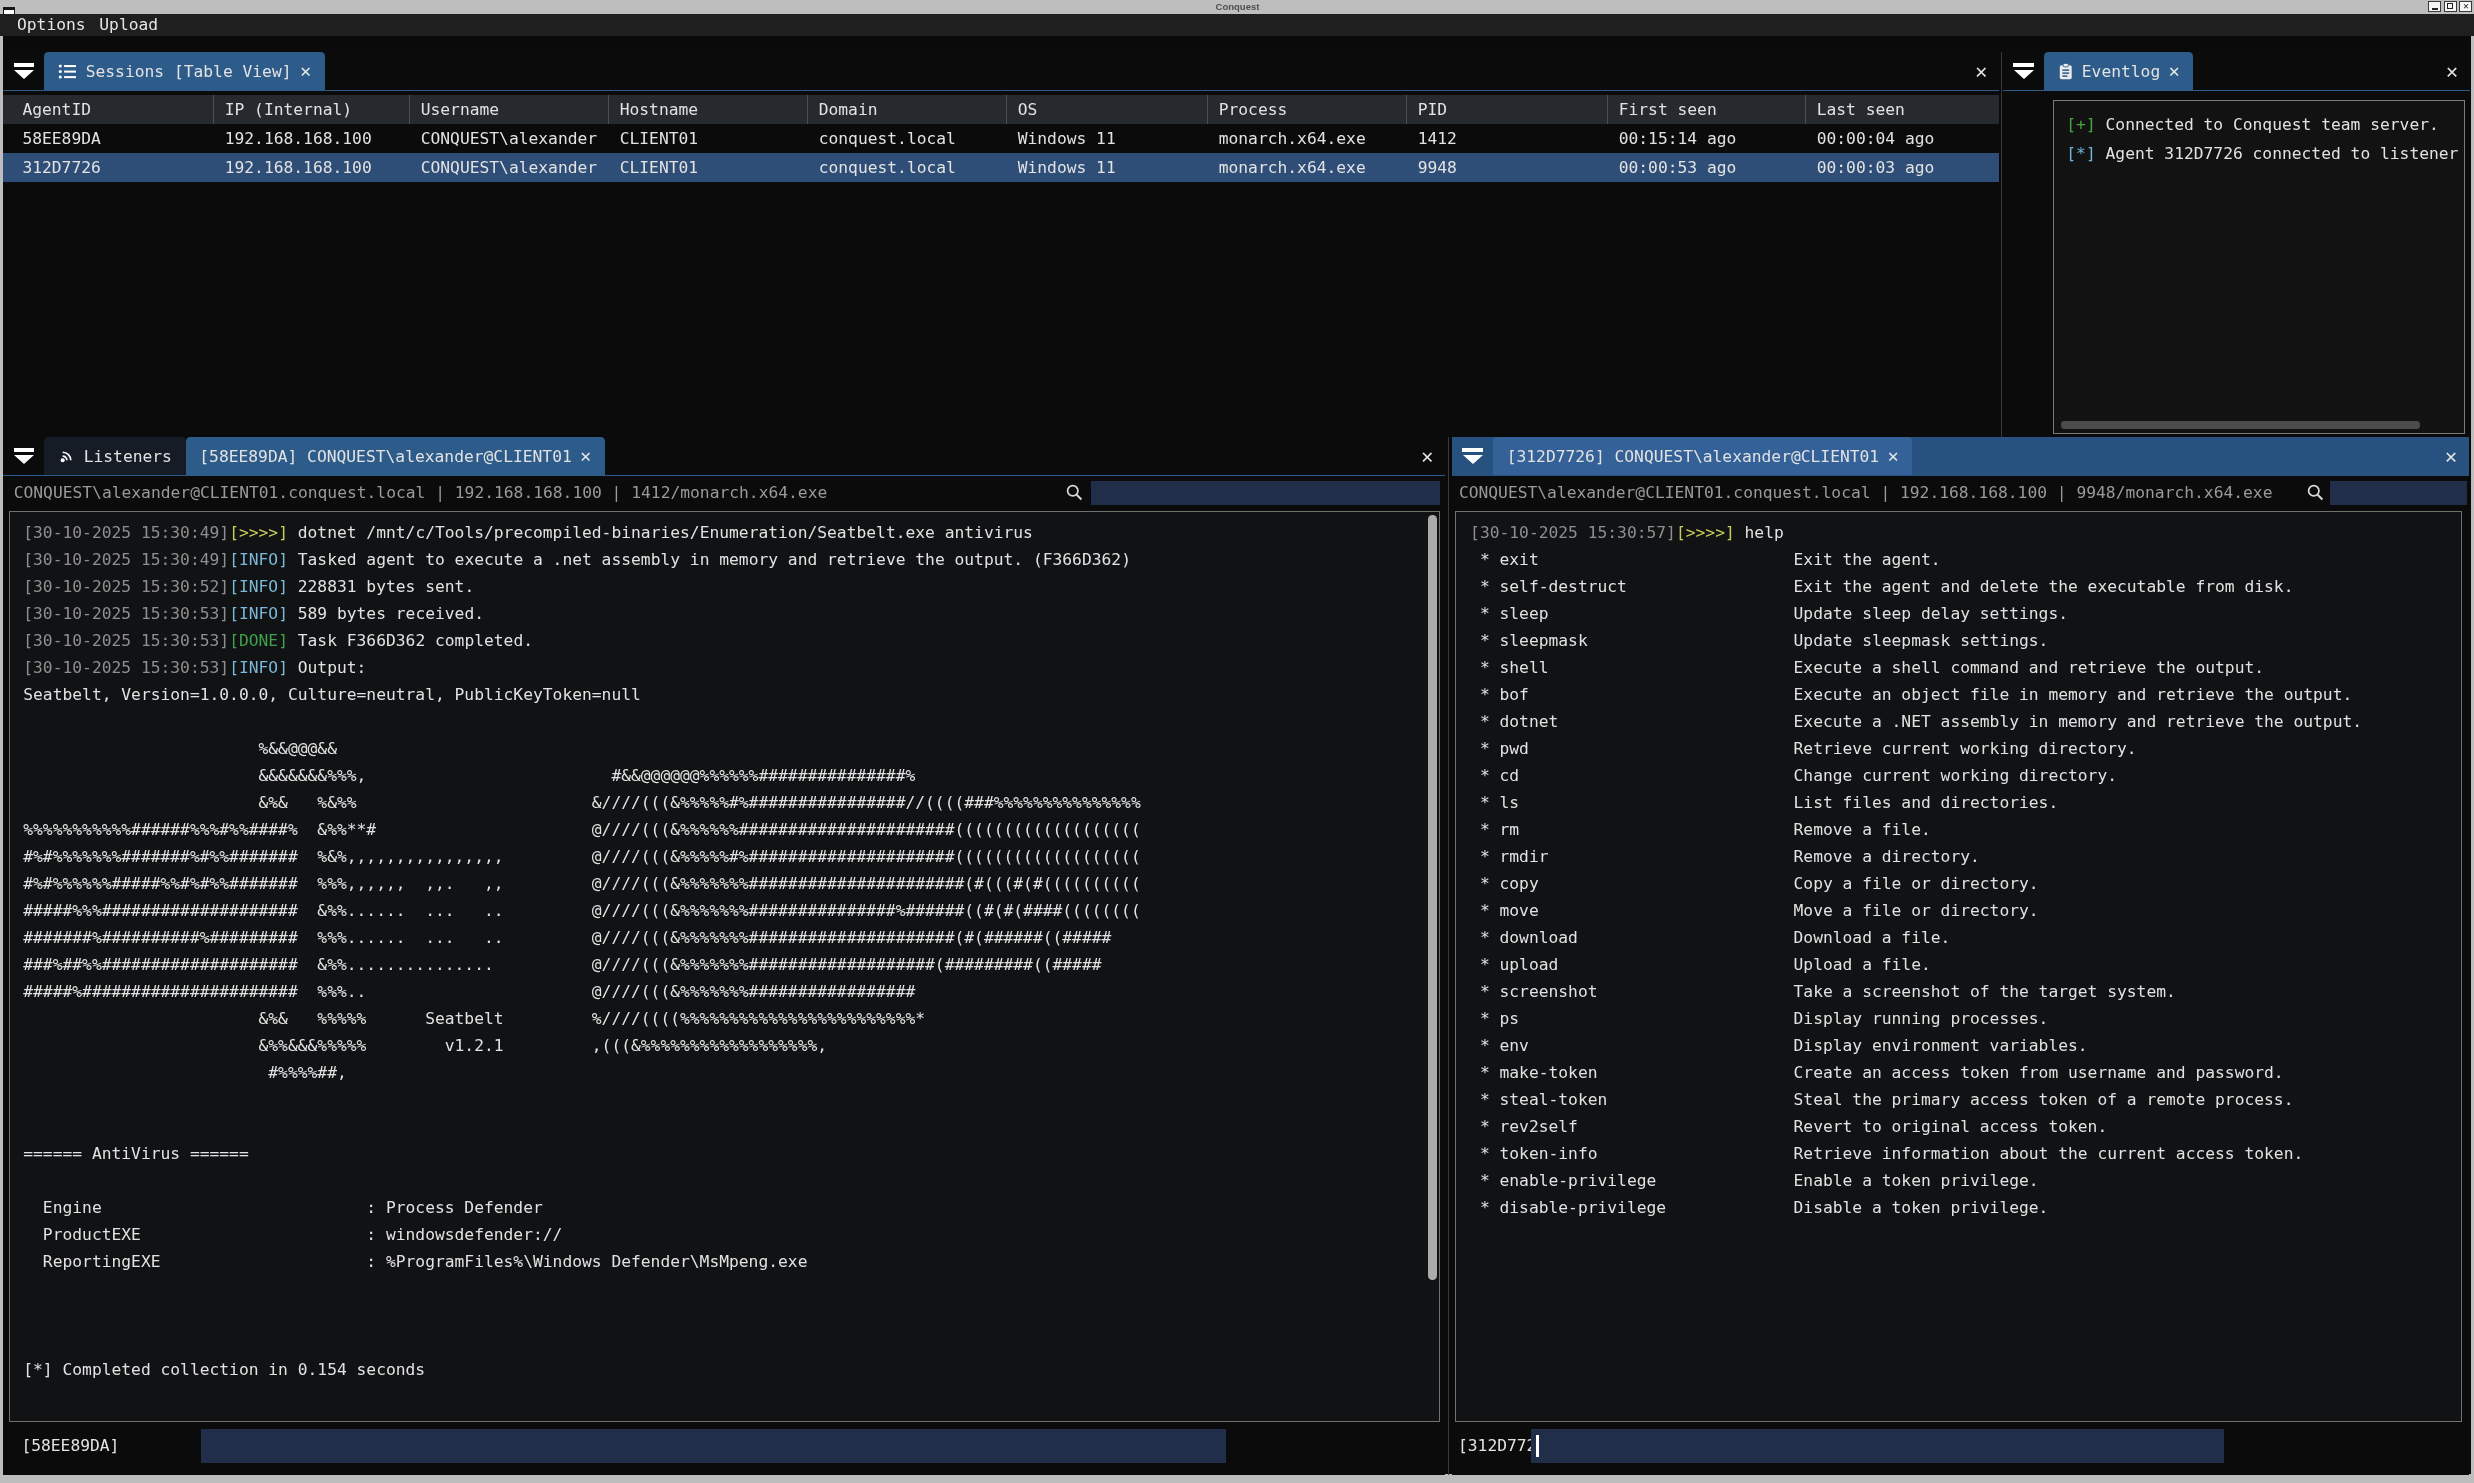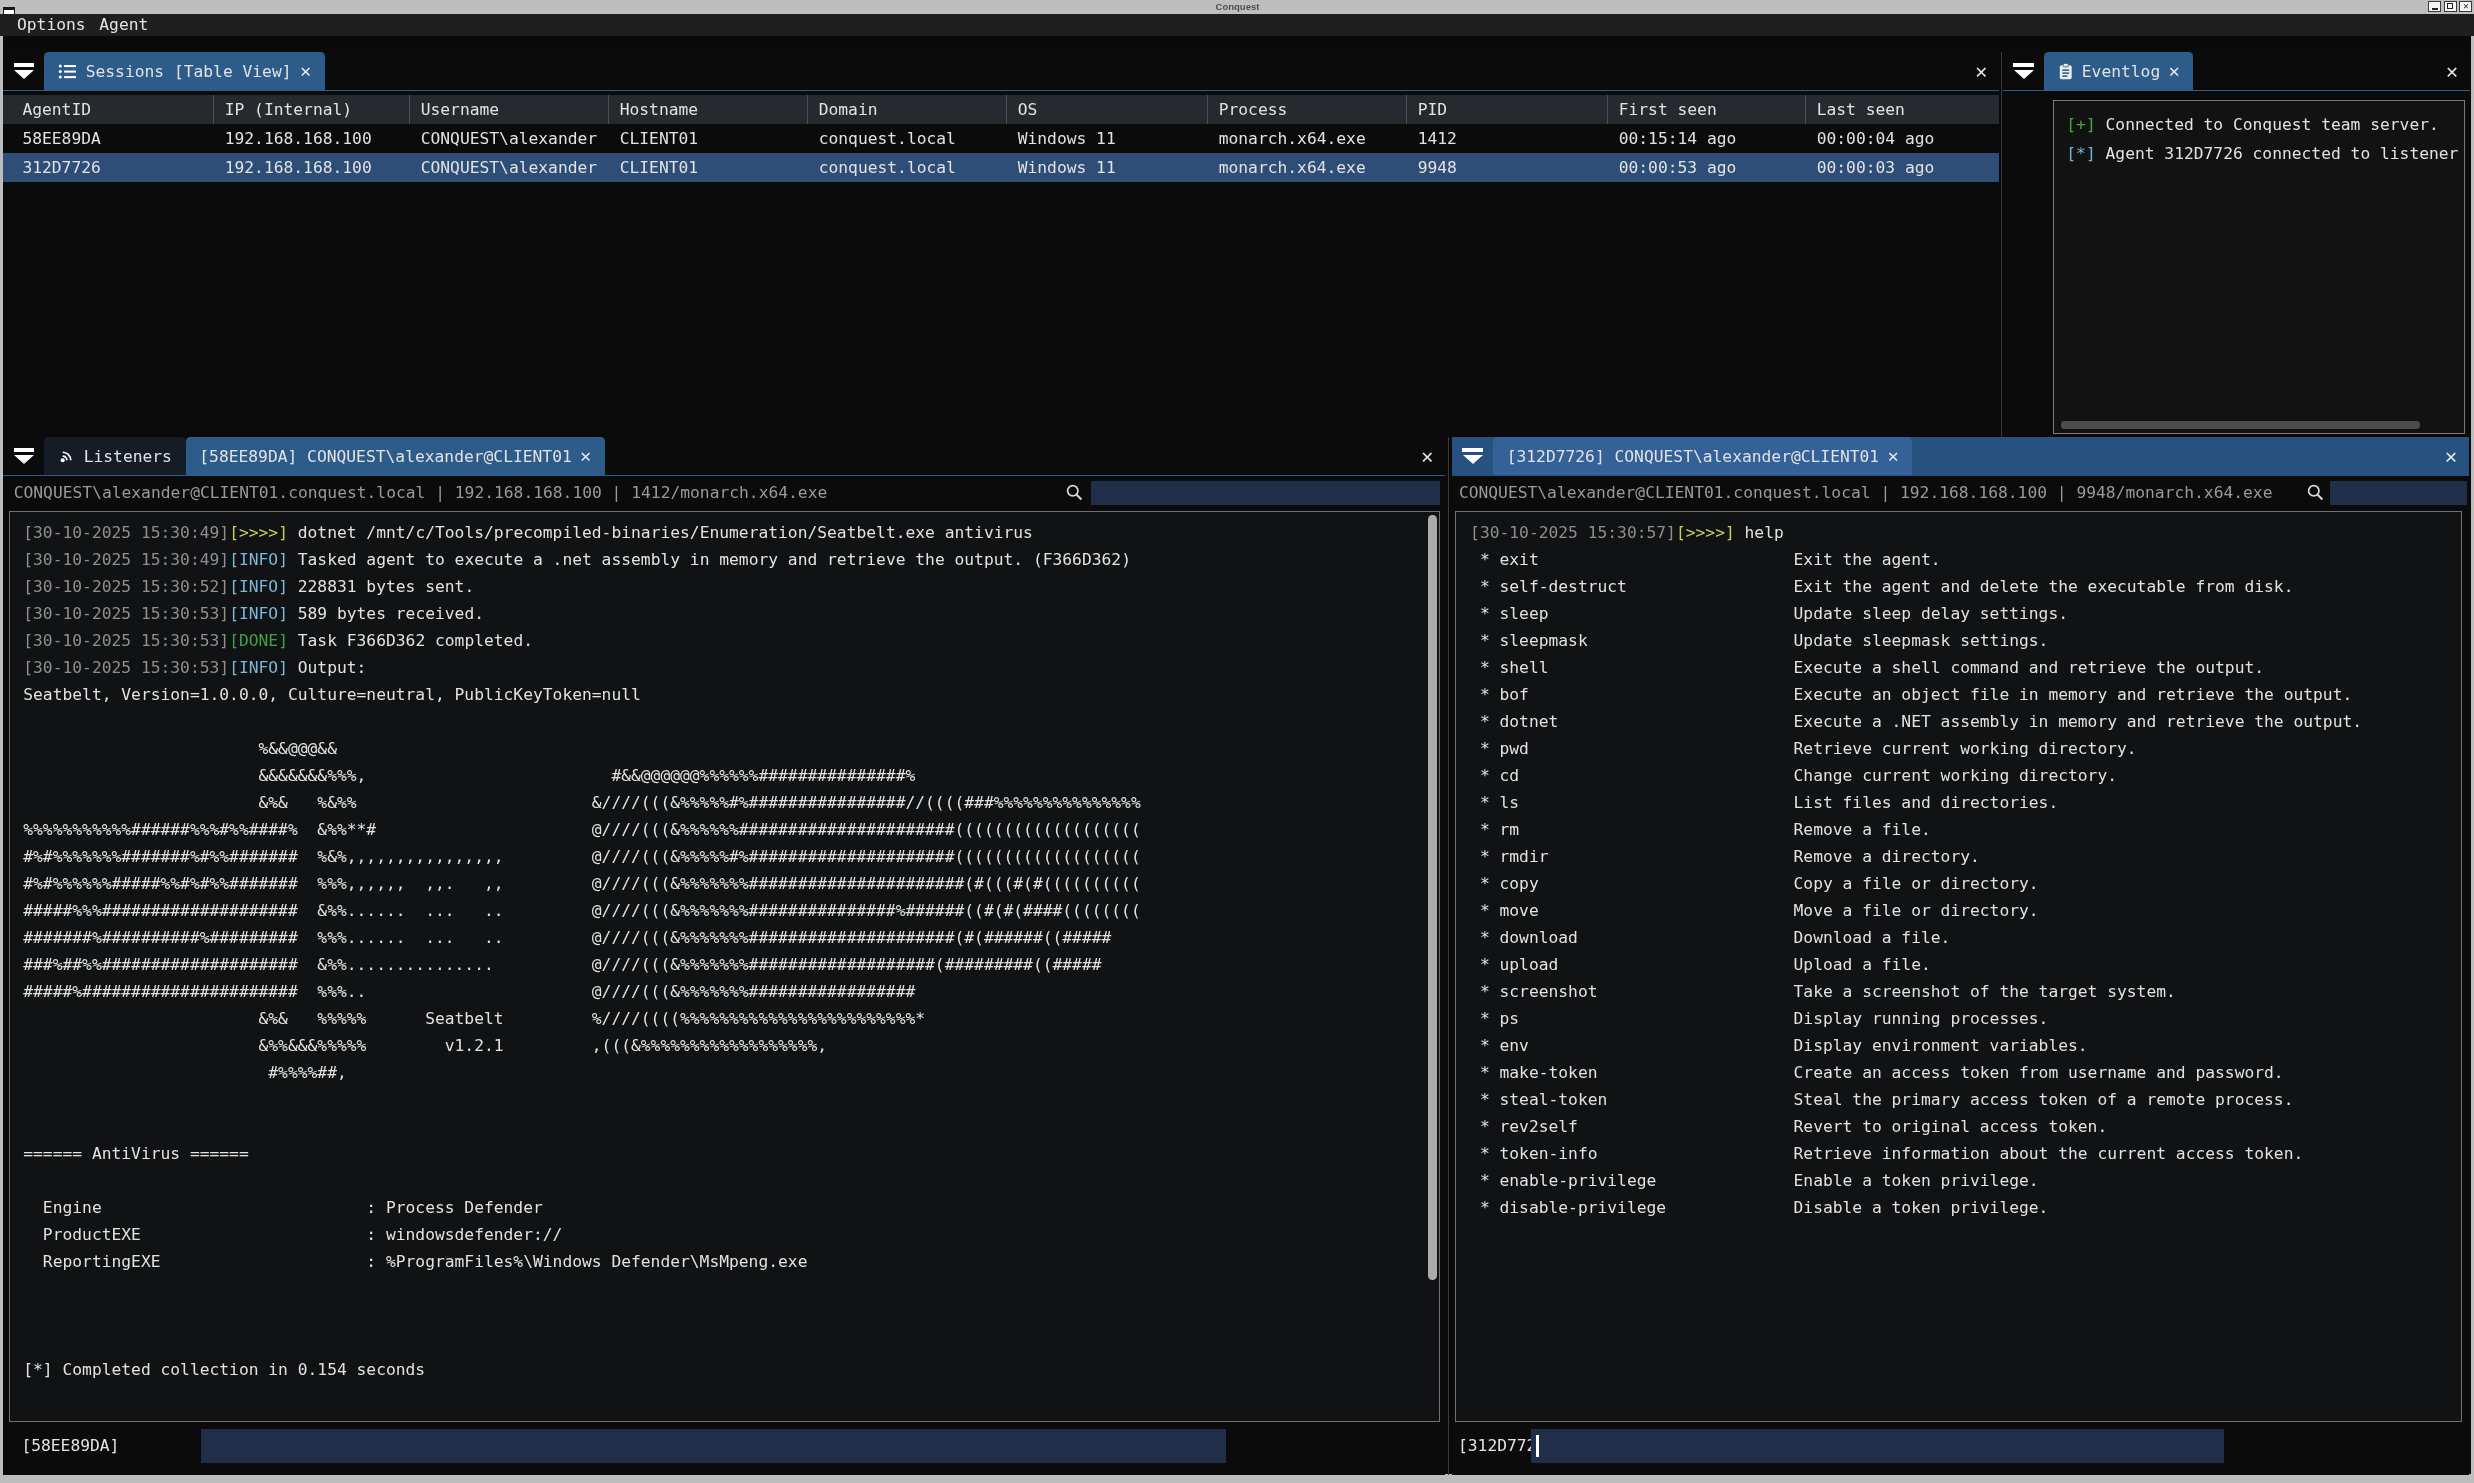--- a/index.html
+++ b/index.html
@@ -99,21 +99,21 @@
         </div>
       <div class="winbtn">
           <div class="glyph-close">✕</div>
         </div>
     </div>
   </div>
   <div class="appicon"></div>
 
   <div class="menubar">
     <span class="menuitem">Options</span>
-    <span class="menuitem">Agent</span>
+    <span class="menuitem">Upload</span>
   </div>
 
   <div class="b-left"></div>
   <div class="b-right"></div>
   <div class="b-bottom"></div>
   <div class="vsep" style="left:2001px;top:52px;height:385px;"></div>
   <div class="vsep" style="left:1448px;top:437px;height:1038px;"></div>
 
   <div class="panel" id="p-sessions">
     <div class="tabbar">

